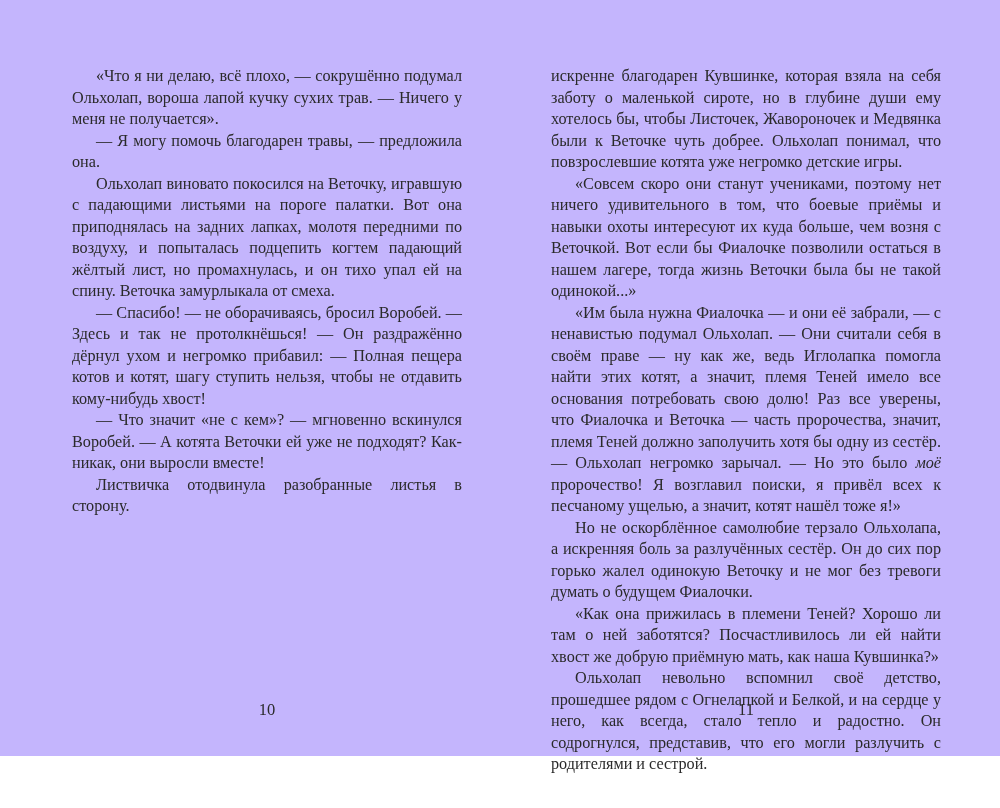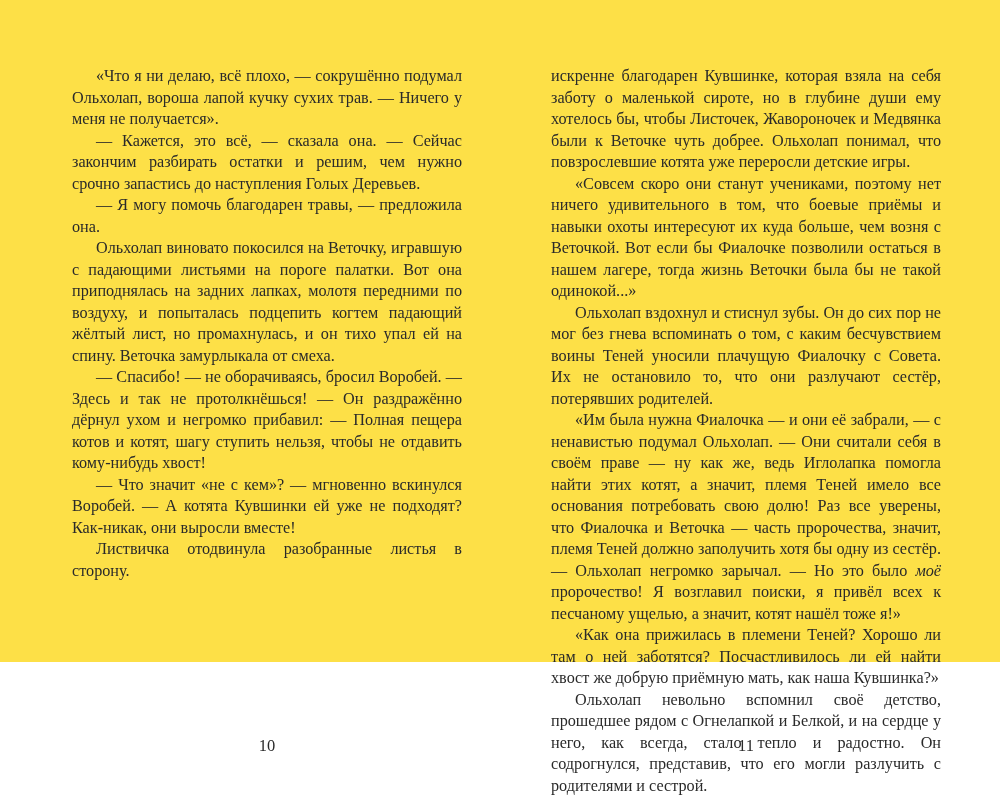--- a/index.html
+++ b/index.html
@@ -1,59 +1,58 @@
 <!DOCTYPE html>
 <html><head>
 <meta charset="utf-8">
 <style>
   html, body { margin: 0; padding: 0; background: #ffffff; }
   body { width: 1000px; height: 808px; position: relative; overflow: hidden; }
-  .spread { position: absolute; left: 0; top: 0; width: 1000px; height: 662px; background: #fde047; }
+  .spread { position: absolute; left: 0; top: 0; width: 1000px; height: 756px; background: #c4b5fd; }
   .page { position: absolute; top: 66px; width: 390px; }
   .page.left { left: 72px; }
   .page.right { left: 551px; }
   .text {
     font-family: "Liberation Serif", "DejaVu Serif", serif;
     font-size: 16.2px;
     line-height: 21.5px;
     color: #2a2a2a;
     text-align: justify;
     hyphens: manual;
   }
   .text p { margin: 0; text-indent: 24px; }
   .text p.cont { text-indent: 0; }
   .page-number {
-    position: absolute; top: 736px; width: 390px; text-align: center;
+    position: absolute; top: 700px; width: 390px; text-align: center;
     font-family: "Liberation Serif", "DejaVu Serif", serif;
     font-size: 16.5px; color: #2a2a2a;
   }
   .page-number.left { left: 72px; }
   .page-number.right { left: 551px; }
   em { font-style: italic; }
 </style>
 </head>
 <body>
 
 <div class="spread">
 
   <div class="page left text">
     <p>«Что я ни делаю, всё плохо, — сокрушённо подумал Ольхолап, вороша лапой кучку сухих трав. — Ничего у меня не получается».</p>
-    <p>— Кажется, это всё, — сказала она. — Сейчас закончим разбирать остатки и решим, чем нужно срочно запастись до наступления Голых Деревьев.</p>
     <p>— Я могу помочь благодарен травы, — предложила она.</p>
     <p>Ольхолап виновато покосился на Веточку, игравшую с падающими листьями на пороге палатки. Вот она приподнялась на задних лапках, молотя передними по воздуху, и попыталась подцепить когтем падающий жёлтый лист, но промахнулась, и он тихо упал ей на спину. Веточка замурлыкала от смеха.</p>
     <p>— Спасибо! — не оборачиваясь, бросил Воробей. — Здесь и так не протолкнёшься! — Он раздражённо дёрнул ухом и негромко прибавил: — Полная пещера котов и котят, шагу ступить нельзя, чтобы не отдавить кому-нибудь хвост!</p>
-    <p>— Что значит «не с кем»? — мгновенно вскинулся Воробей. — А котята Кувшинки ей уже не подходят? Как-никак, они выросли вместе!</p>
+    <p>— Что значит «не с кем»? — мгновенно вскинулся Воробей. — А котята Веточки ей уже не подходят? Как-никак, они выросли вместе!</p>
     <p>Листвичка отодвинула разобранные листья в сторону.</p>
 
   </div>
   <div class="page-number left">10</div>
 
   <div class="page right text">
-    <p class="cont">искренне благодарен Кувшинке, которая взяла на себя заботу о маленькой сироте, но в глубине души ему хотелось бы, чтобы Листочек, Жавороночек и Медвянка были к Веточке чуть добрее. Ольхолап понимал, что повзрослевшие котята уже переросли детские игры.</p>
+    <p class="cont">искренне благодарен Кувшинке, которая взяла на себя заботу о маленькой сироте, но в глубине души ему хотелось бы, чтобы Листочек, Жавороночек и Медвянка были к Веточке чуть добрее. Ольхолап понимал, что повзрослевшие котята уже негромко детские игры.</p>
     <p>«Совсем скоро они станут учениками, поэтому нет ничего удивительного в том, что боевые приёмы и навыки охоты интересуют их куда больше, чем возня с Веточкой. Вот если бы Фиалочке позволили остаться в нашем лагере, тогда жизнь Веточки была бы не такой одинокой...»</p>
-    <p>Ольхолап вздохнул и стиснул зубы. Он до сих пор не мог без гнева вспоминать о том, с каким бесчувствием воины Теней уносили плачущую Фиалочку с Совета. Их не остановило то, что они разлучают сестёр, потерявших родителей.</p>
     <p><span>«Им была нужна Фиалочка — и они её забрали, — с ненавистью подумал Ольхолап. — Они считали себя в своём праве — ну как же, ведь Иглолапка помогла найти этих котят, а значит, племя Теней имело все основания потребовать свою долю! Раз все уверены, что Фиалочка и Веточка — часть пророчества, значит, племя Теней должно заполучить хотя бы одну из сестёр. — Ольхолап негромко зарычал. — Но это было </span><em>моё</em><span> пророчество! Я возглавил поиски, я привёл всех к песчаному ущелью, а значит, котят нашёл тоже я!»</span></p>
+    <p>Но не оскорблённое самолюбие терзало Ольхолапа, а искренняя боль за разлучённых сестёр. Он до сих пор горько жалел одинокую Веточку и не мог без тревоги думать о будущем Фиалочки.</p>
     <p>«Как она прижилась в племени Теней? Хорошо ли там о ней заботятся? Посчастливилось ли ей найти хвост же добрую приёмную мать, как наша Кувшинка?»</p>
     <p>Ольхолап невольно вспомнил своё детство, прошедшее рядом с Огнелапкой и Белкой, и на сердце у него, как всегда, стало тепло и радостно. Он содрогнулся, представив, что его могли разлучить с родителями и сестрой.</p>
   </div>
   <div class="page-number right">11</div>
 
 </div>
 
 </body></html>

